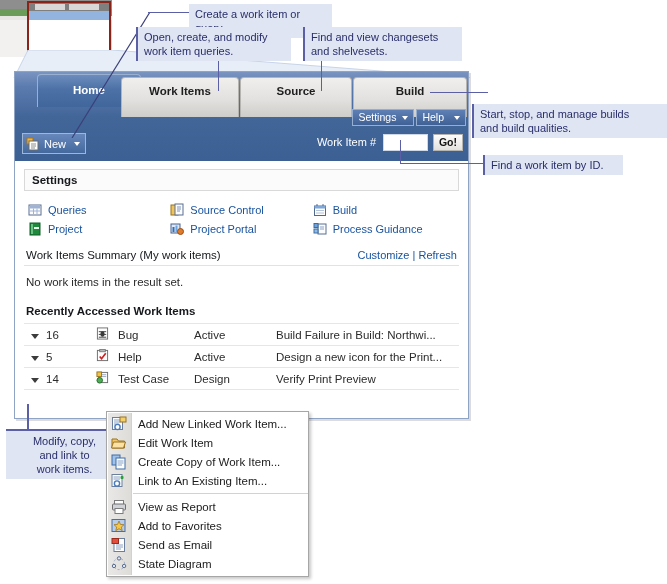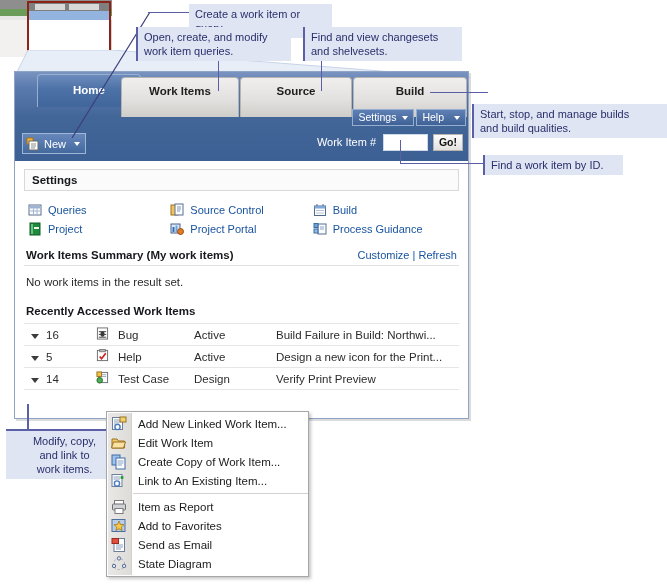--- a/index.html
+++ b/index.html
@@ -132,21 +132,21 @@
   .linkcol { width: 146px; }
   .linkrow { display:flex; align-items:center; gap:6px; height:19px; }
   .linkrow a { color:#17529e; font-size:11px; text-decoration:none; cursor: default; }
   .ico { width:14px; height:14px; flex:0 0 14px; position:relative; }
 
   .sectionbar {
     display:flex; justify-content:space-between; align-items:baseline;
     margin-top: 11px; padding: 0 2px 4px 2px;
     border-bottom:1px solid #e2e2e2;
   }
-  .sectiontitle { font-size:11.5px; font-weight:bold; color:#16181c; }
+  .sectiontitle { font-size:11.5px; font-weight:normal; color:#16181c; }
   .sectionlinks { font-size:11px; color:#17529e;padding-left:16px; }
   .sectionlinks span { color:#17529e; cursor: default; }
   .sectionlinks .sep { color:#17529e; }
 
   .emptymsg { font-size:11.5px; color:#2b2b2b; padding: 10px 2px 0 2px; }
 
   .sub-title { font-size:11.5px; font-weight:bold; color:#16181c; margin: 17px 0 0 2px; }
 
   .watable { width:100%; border-collapse:collapse; margin-top: 6px; }
   .watable tr { border-bottom:1px solid #e6e6e6; }
@@ -429,21 +429,21 @@
     </div>
 
     <div class="ctx-sep"></div>
 
     <div class="ctx-item">
       <svg class="ctxico" viewBox="0 0 16 16">
         <rect x="3.5" y="1.5" width="9" height="4" fill="#fdfdfd" stroke="#7c7c7c" stroke-width="1"></rect>
         <rect x="1.5" y="5" width="13" height="6" rx="1" fill="#cfd3d8" stroke="#6f6f6f" stroke-width="1"></rect>
         <rect x="4" y="9.5" width="8" height="5" fill="#ffffff" stroke="#7c7c7c" stroke-width="1"></rect>
       </svg>
-      <span class="lbl">Item as Report</span>
+      <span class="lbl">View as Report</span>
     </div>
 
     <div class="ctx-item">
       <svg class="ctxico" viewBox="0 0 16 16">
         <rect x="1" y="1.5" width="13" height="12" fill="#b7cdea" stroke="#4c6f9e" stroke-width="1"></rect>
         <polygon points="8,3 9.4,6.4 13,6.7 10.3,9.1 11.2,12.6 8,10.7 4.8,12.6 5.7,9.1 3,6.7 6.6,6.4" fill="#f6c743" stroke="#a5761a" stroke-width="0.8"></polygon>
       </svg>
       <span class="lbl">Add to Favorites</span>
     </div>
 

